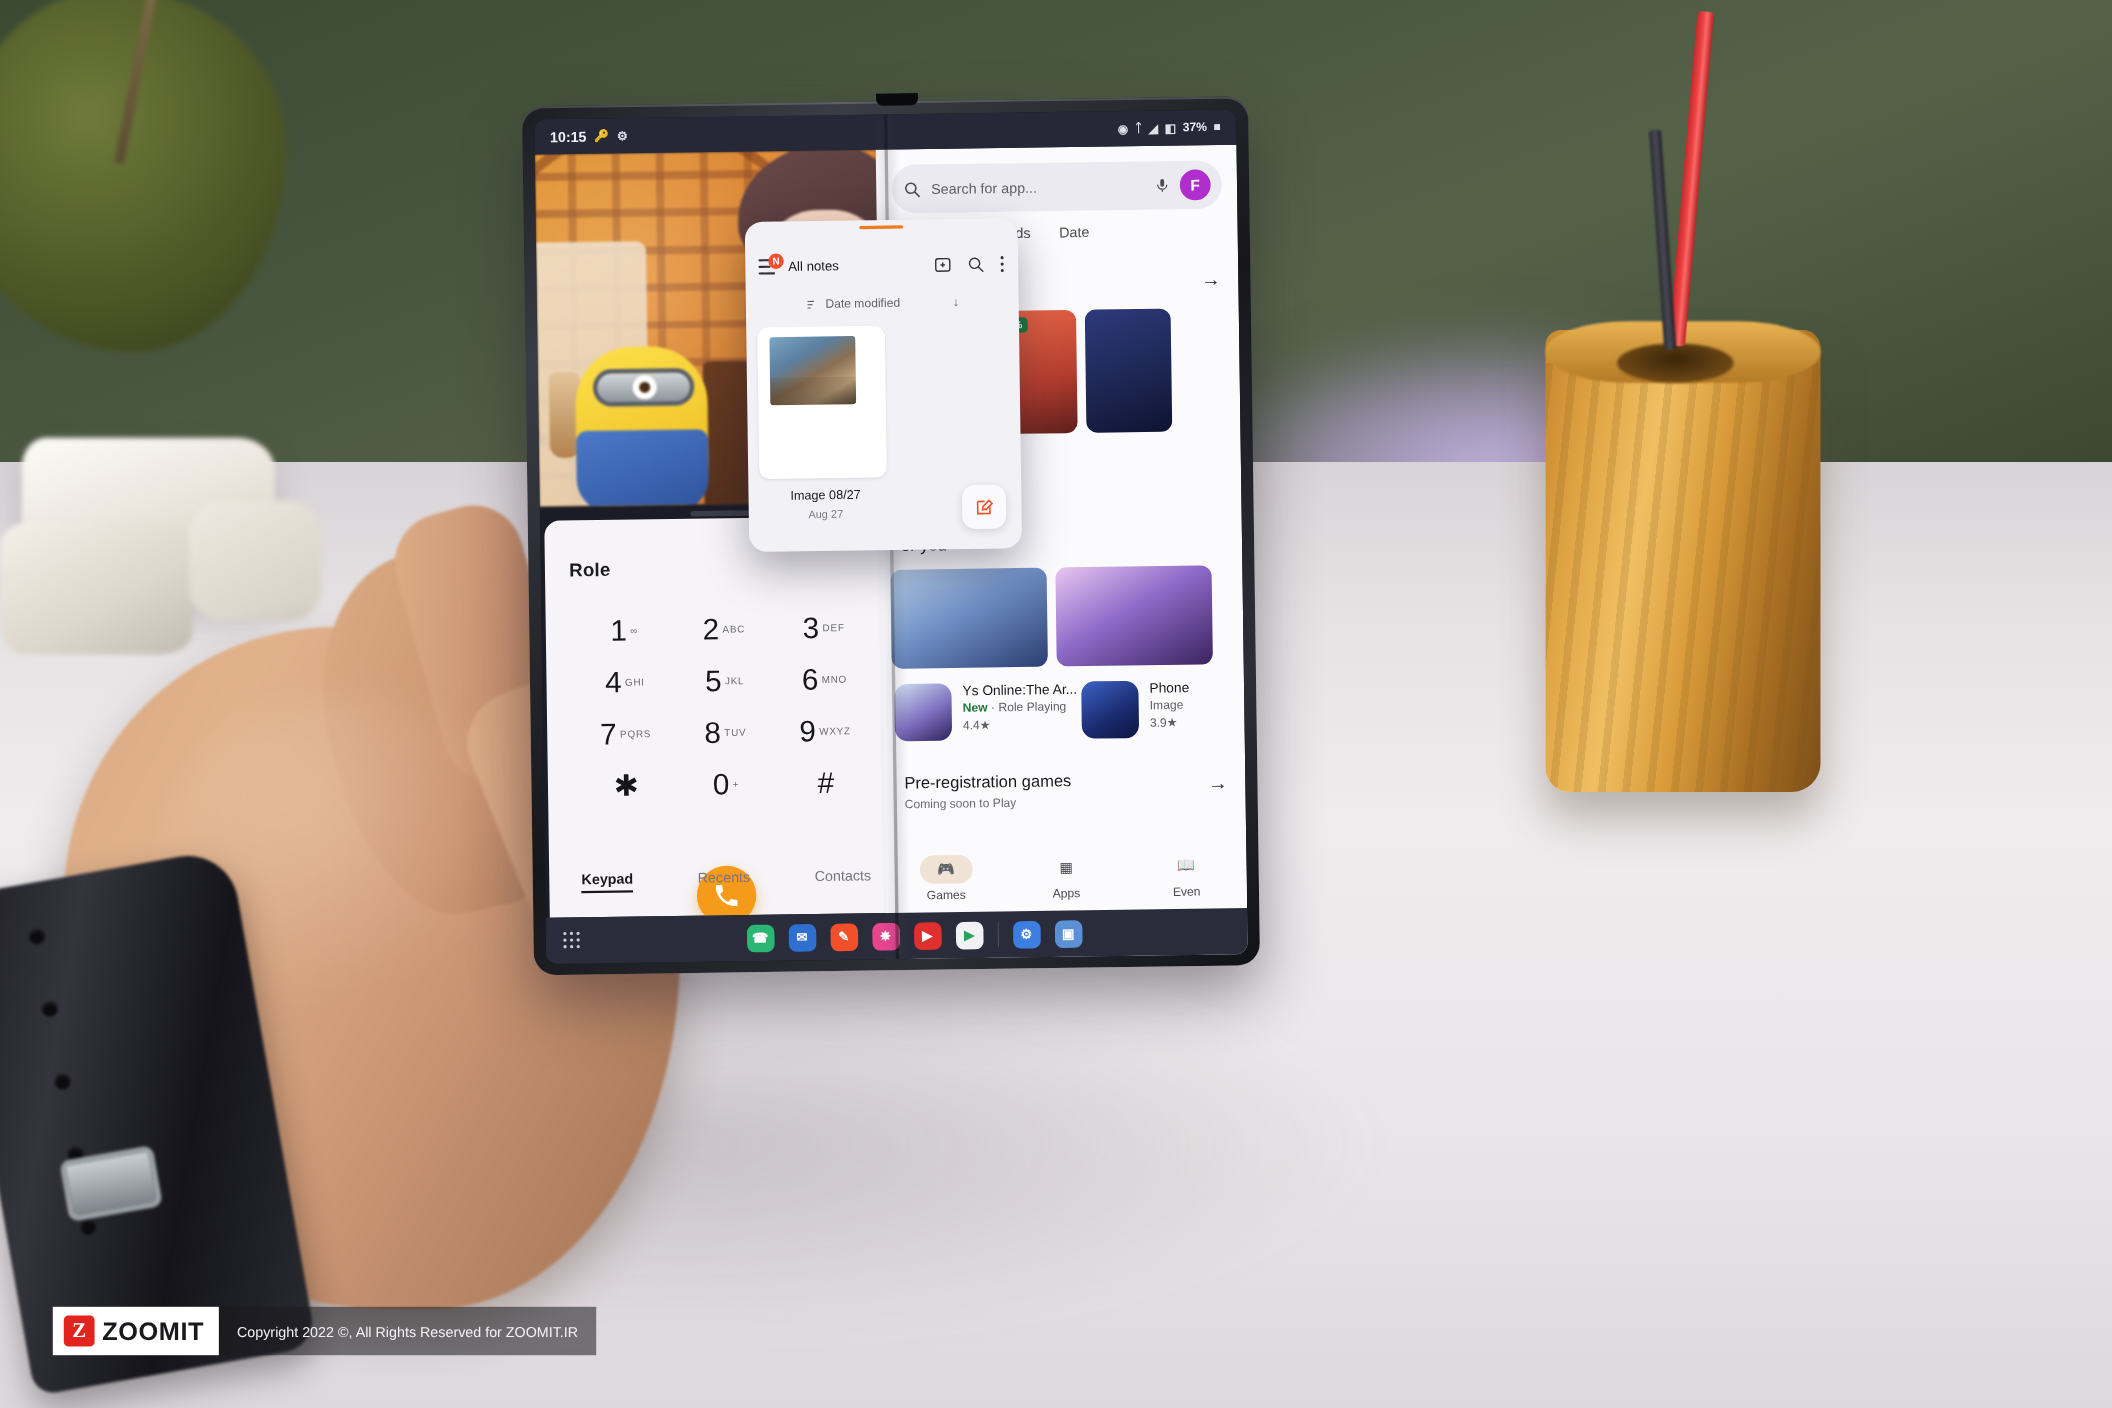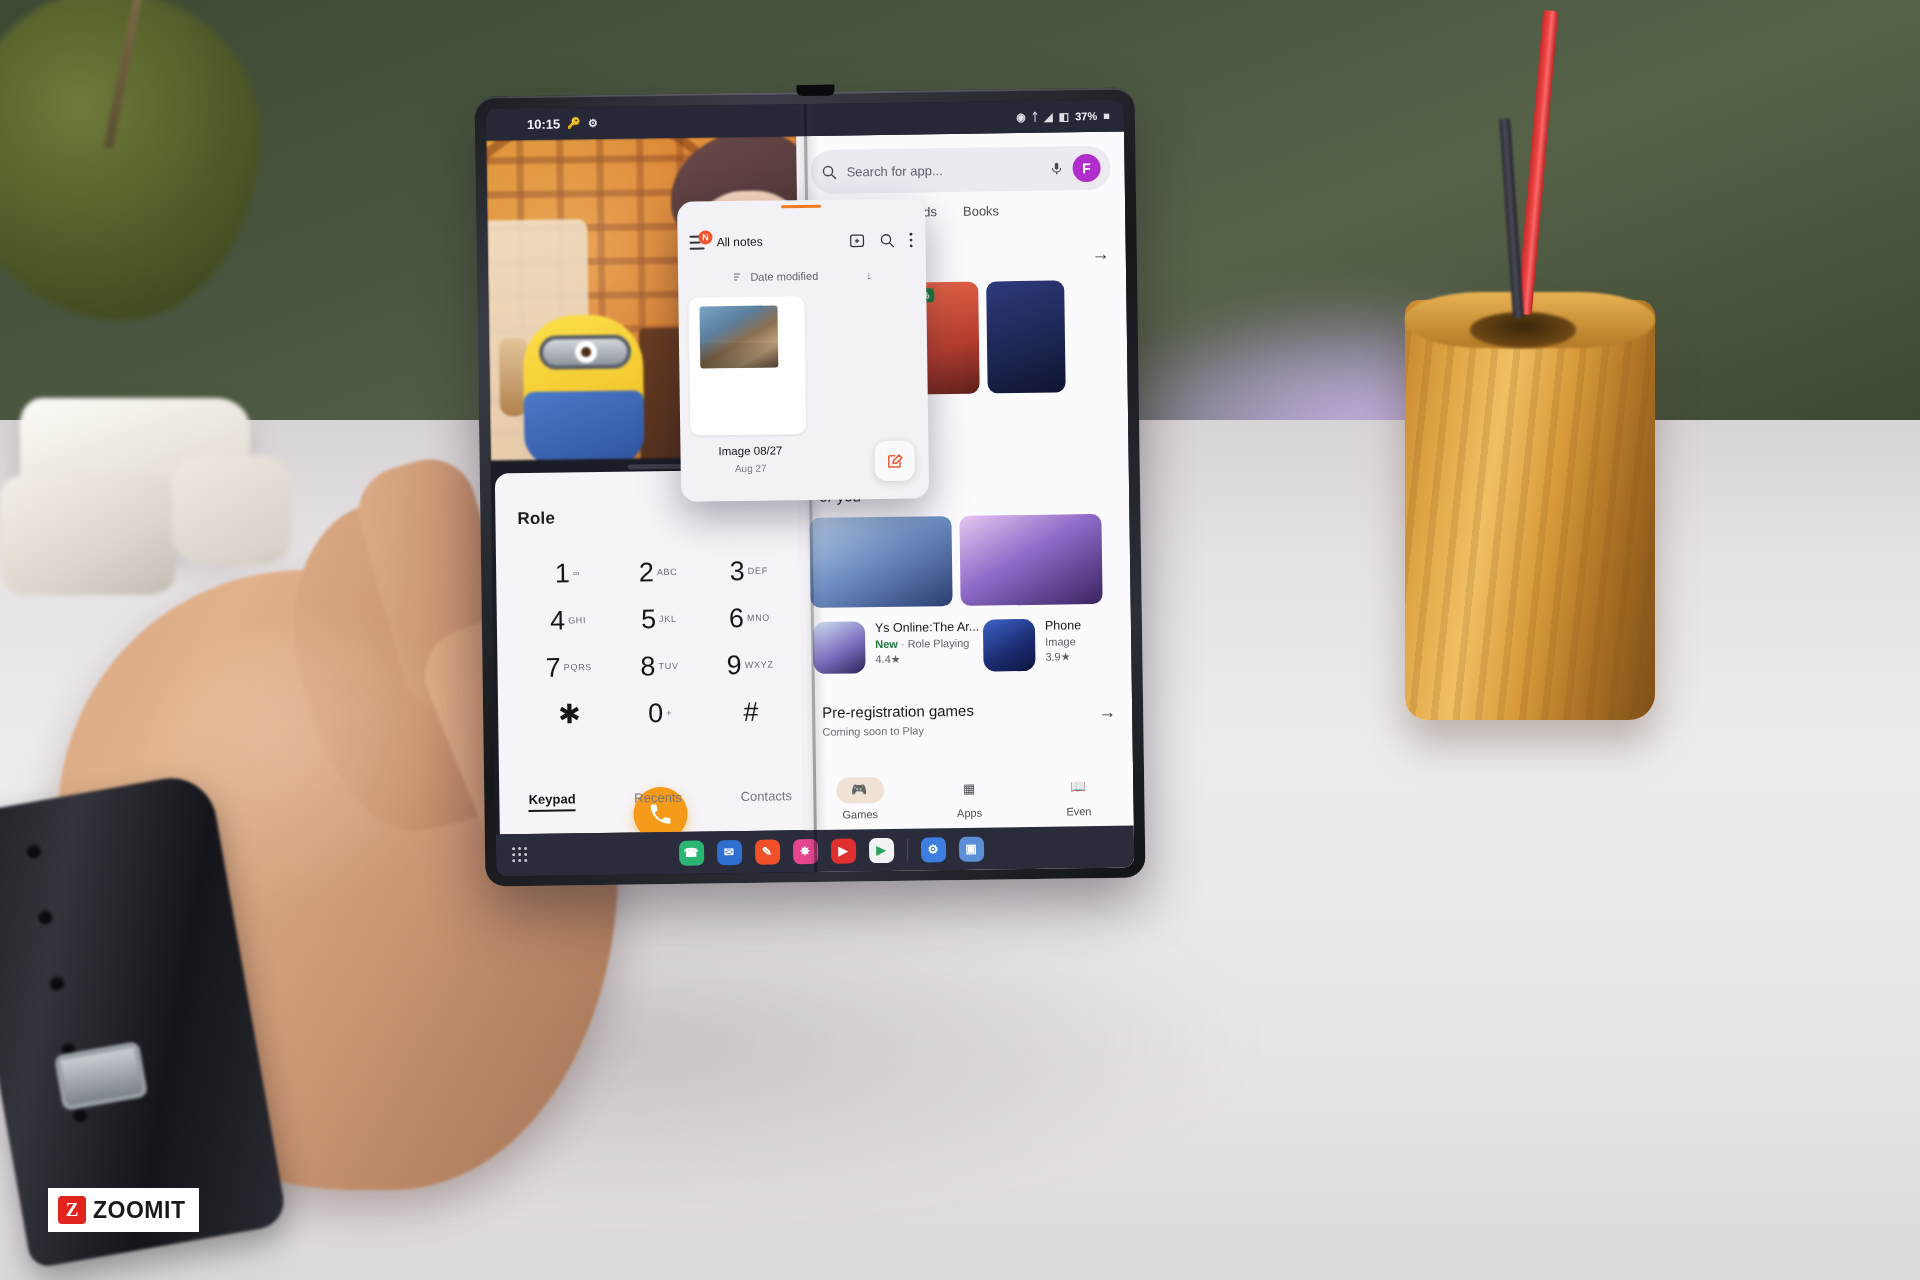--- a/index.html
+++ b/index.html
@@ -169,21 +169,21 @@
     background:linear-gradient(90deg,transparent,rgba(60,60,80,.10) 45%,rgba(60,60,80,.13) 55%,transparent);
     z-index:29; pointer-events:none;
   }
 
   
   .statusbar {
     position:absolute; left:0; top:0; width:100%; height:32px; z-index:25;
     background:#262838; display:flex; align-items:center;
     padding:0 14px; color:#eef0f6; font-size:13px; font-weight:700;
   }
-  .sb-left { display:flex; align-items:center; gap:7px;margin-left:27px; }
+  .sb-left { display:flex; align-items:center; gap:7px; }
   .sb-right { margin-left:auto; display:flex; align-items:center; gap:6px; font-size:11px; font-weight:600;}
   .sb-ico { opacity:.92; font-size:11px; }
 
   
   .left-pane { position:absolute; left:0; top:32px; width:330px; bottom:0; }
   .video {
     position:absolute; left:0; top:0; width:330px; height:320px;
     background:linear-gradient(130deg,#e9a13c 0%,#e5923a 30%,#d9812f 62%,#b8641f 100%);
     overflow:hidden;
   }
@@ -550,21 +550,21 @@
               <rect x="9" y="2" width="6" height="12" rx="3" fill="#4a4a52"></rect>
               <path d="M5 11a7 7 0 0 0 14 0" fill="none" stroke="#4a4a52" stroke-width="2"></path>
               <line x1="12" y1="18" x2="12" y2="22" stroke="#4a4a52" stroke-width="2"></line>
             </svg>
           <div class="avatar-f">F</div>
         </div>
 
         <div class="ps-tabs">
           <span>rts</span>
           <span>Kids</span>
-          <span>Books</span>
+          <span>Date</span>
         </div>
 
         <div class="ps-section" style="top:116px;">cent activity</div>
         <div class="arrow-r" style="top:112px;">→</div>
 
         <div class="ps-card" style="left:16px; top:148px; width:78px; height:112px; background:linear-gradient(160deg,#d8d2e4,#9d8fb6 50%,#5e4f7a);"></div>
         <div class="ps-card" style="left:102px; top:148px; width:78px; height:112px; background:linear-gradient(160deg,#ef6b4a,#b33d2e 60%,#5d1f1c);">
           <span class="badge-disc">13%</span>
         </div>
         <div class="ps-card" style="left:188px; top:148px; width:78px; height:112px; background:linear-gradient(160deg,#2e3a7c,#1c2550 60%,#0e1330);"></div>
@@ -701,13 +701,14 @@
 
     </div>
   </div>
 </div>
 
 <div class="wm">
   <div class="wm-logo">
     <div class="wm-z">Z</div>
     <div class="wm-name">ZOOMIT</div>
   </div>
+  <div class="wm-txt">Copyright 2022 ©, All Rights Reserved for ZOOMIT.IR</div>
 </div>
 
 </body></html>

